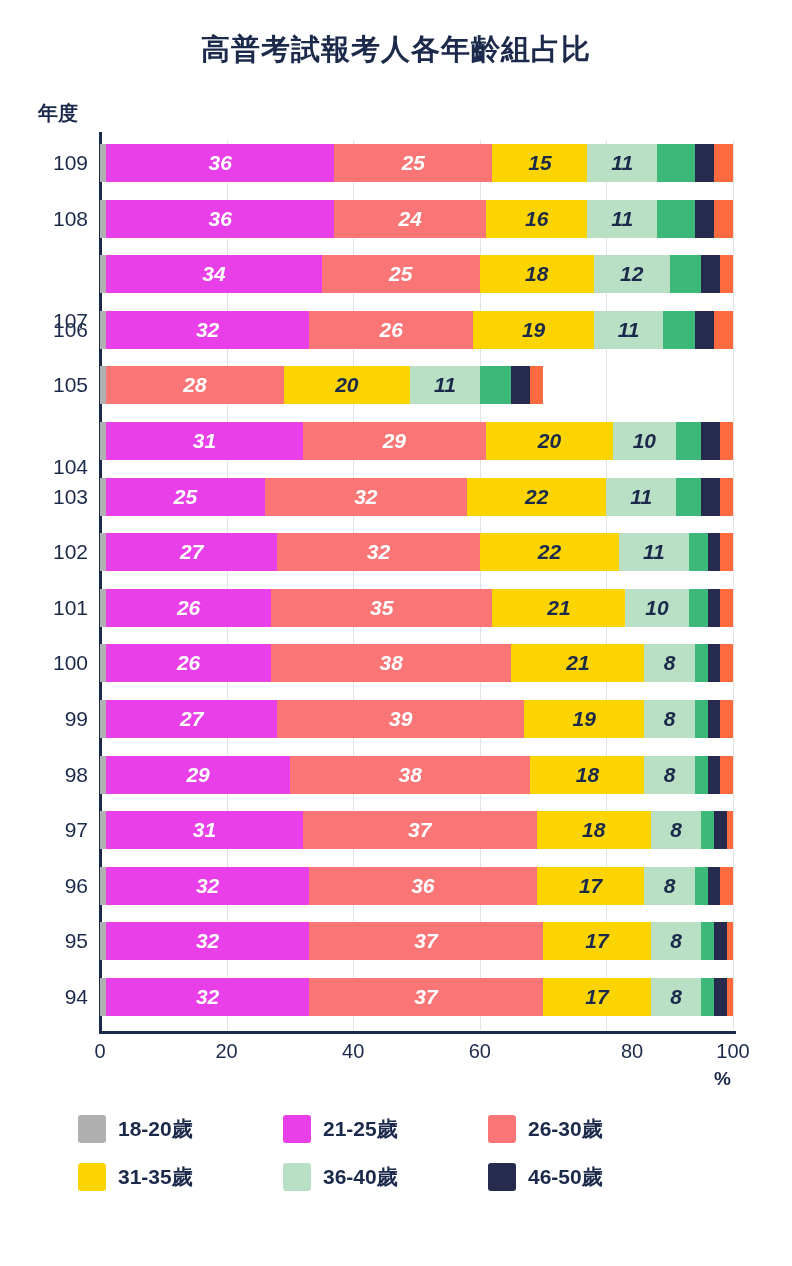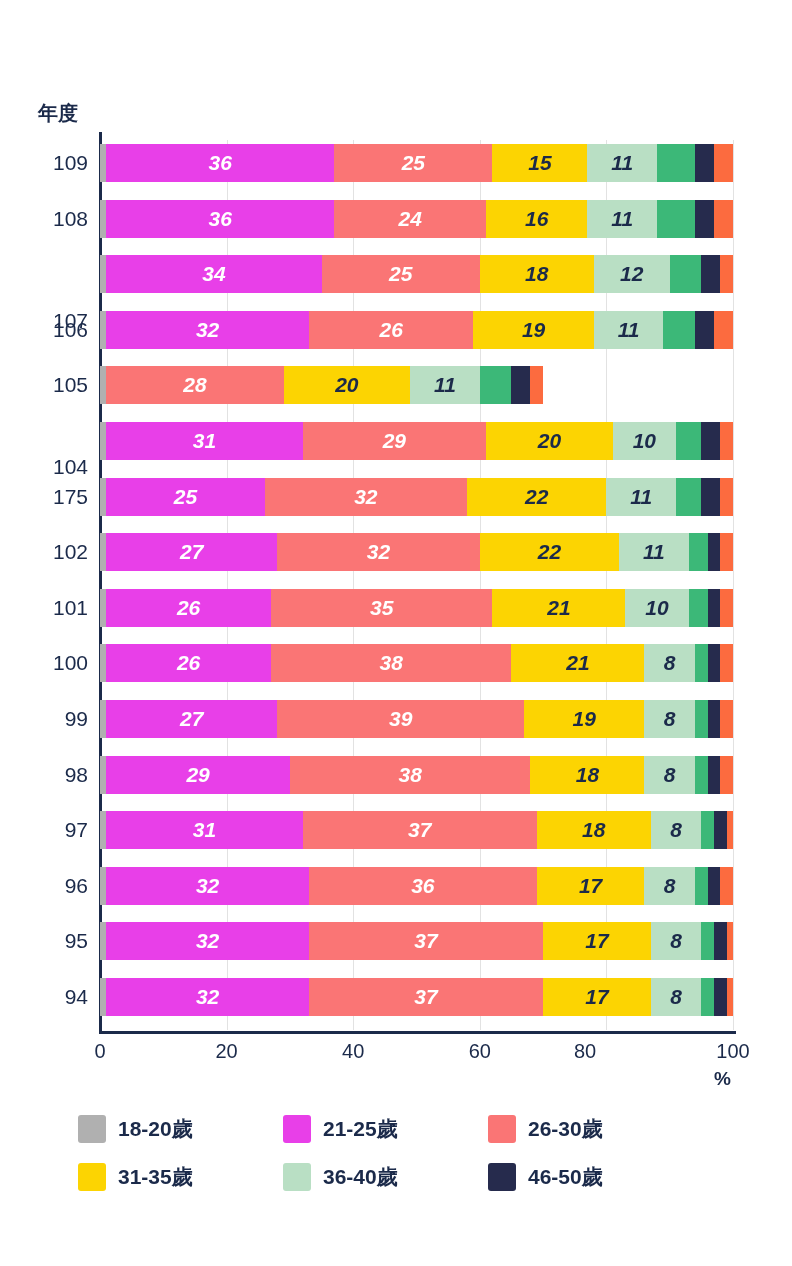--- a/index.html
+++ b/index.html
@@ -87,20 +87,21 @@
   }
   .legend-label{
     font-size:21px;font-weight:bold;color:#1b2a4a;white-space:nowrap;
   }
 </style>
 </head>
 <body>
 
 <div class="page">
 
+  <div class="chart-title">高普考試報考人各年齡組占比</div>
 
   <div class="ylabel">年度</div>
 
   <div class="axis-left"></div>
   <div class="axis-bottom"></div>
 
   <div class="plot" id="plot">
       <div class="gridline" style="left: 126.6px;"></div>
       <div class="gridline" style="left: 253.2px;"></div>
       <div class="gridline" style="left: 379.8px;"></div>
@@ -267,37 +268,37 @@
       </div>
     </div>
 
   <div id="rowlabels">
       <div class="rowlabel" style="left: 8px; top: 144px;">109</div>
       <div class="rowlabel" style="left: 8px; top: 199.6px;">108</div>
       <div class="rowlabel" style="left: 8px; top: 255.2px; margin-top: 47px;">107</div>
       <div class="rowlabel" style="left: 8px; top: 310.8px;">106</div>
       <div class="rowlabel" style="left: 8px; top: 366.4px;">105</div>
       <div class="rowlabel" style="left: 8px; top: 422px; margin-top: 26px;">104</div>
-      <div class="rowlabel" style="left: 8px; top: 477.6px;">175</div>
+      <div class="rowlabel" style="left: 8px; top: 477.6px;">103</div>
       <div class="rowlabel" style="left: 8px; top: 533.2px;">102</div>
       <div class="rowlabel" style="left: 8px; top: 588.8px;">101</div>
       <div class="rowlabel" style="left: 8px; top: 644.4px;">100</div>
       <div class="rowlabel" style="left: 8px; top: 700px;">99</div>
       <div class="rowlabel" style="left: 8px; top: 755.6px;">98</div>
       <div class="rowlabel" style="left: 8px; top: 811.2px;">97</div>
       <div class="rowlabel" style="left: 8px; top: 866.8px;">96</div>
       <div class="rowlabel" style="left: 8px; top: 922.4px;">95</div>
       <div class="rowlabel" style="left: 8px; top: 978px;">94</div>
     </div>
   <div id="xticks">
       <div class="xtick" style="left: 100px;">0</div>
       <div class="xtick" style="left: 226.6px;">20</div>
       <div class="xtick" style="left: 353.2px;">40</div>
       <div class="xtick" style="left: 479.8px;">60</div>
-      <div class="xtick" style="left: 585px;">80</div>
+      <div class="xtick" style="left: 632px;">80</div>
       <div class="xtick" style="left: 733px;">100</div>
     </div>
 
   <div class="pct">%</div>
 
   <div class="legend" id="legend">
       <div class="legend-item">
         <span class="swatch" style="background: rgb(176, 176, 176);"></span>
         <span class="legend-label">18-20歲</span>
       </div>

